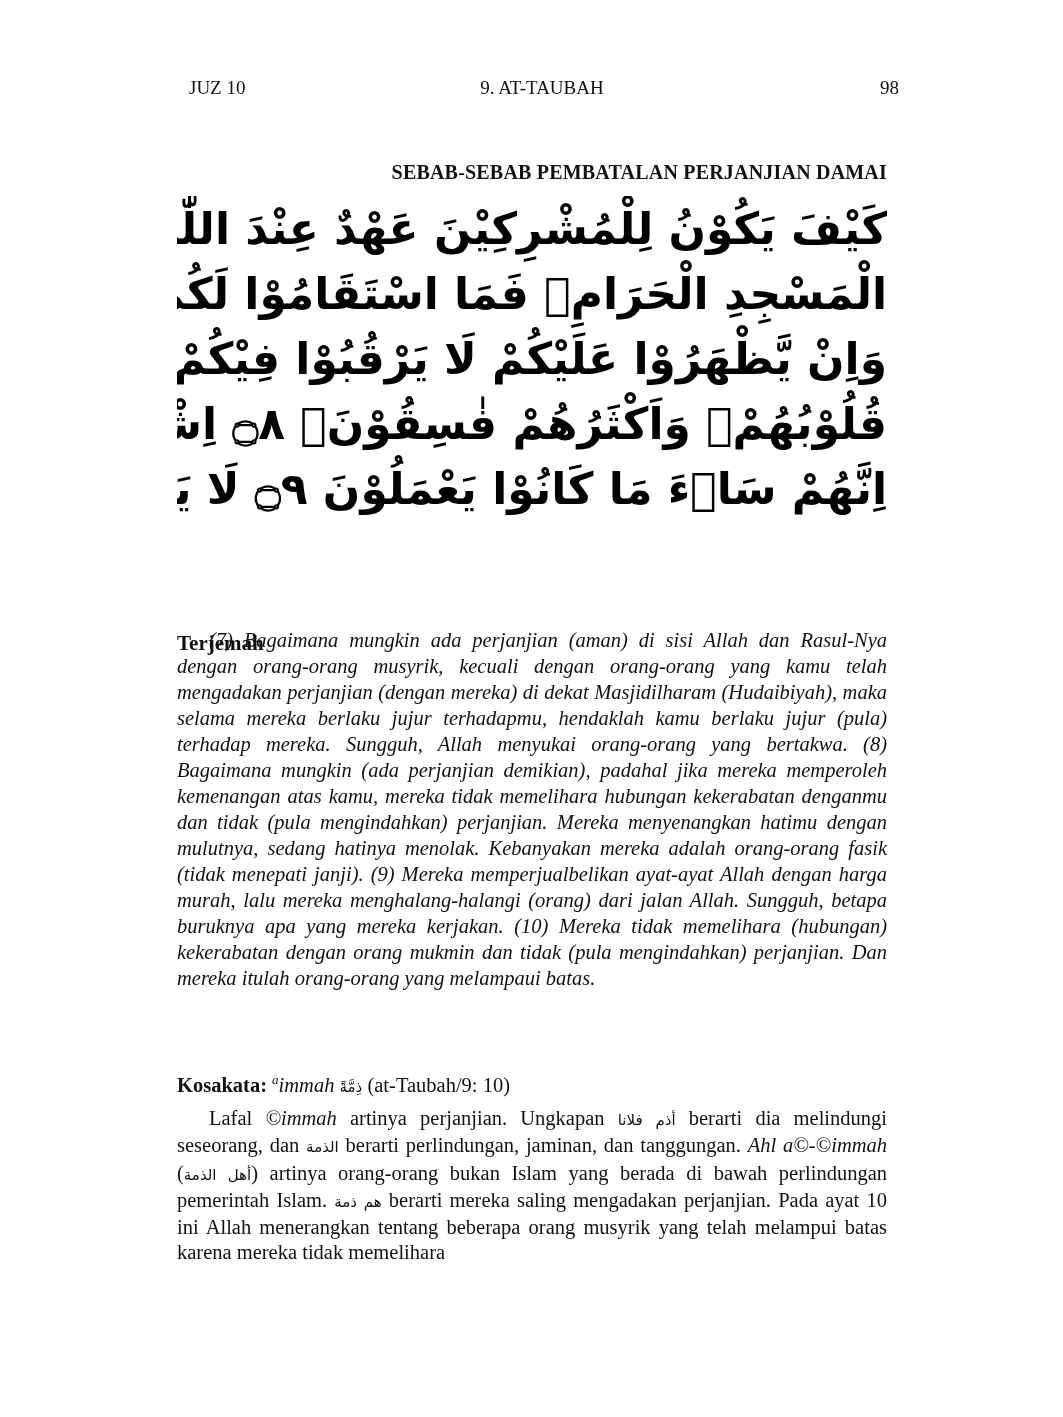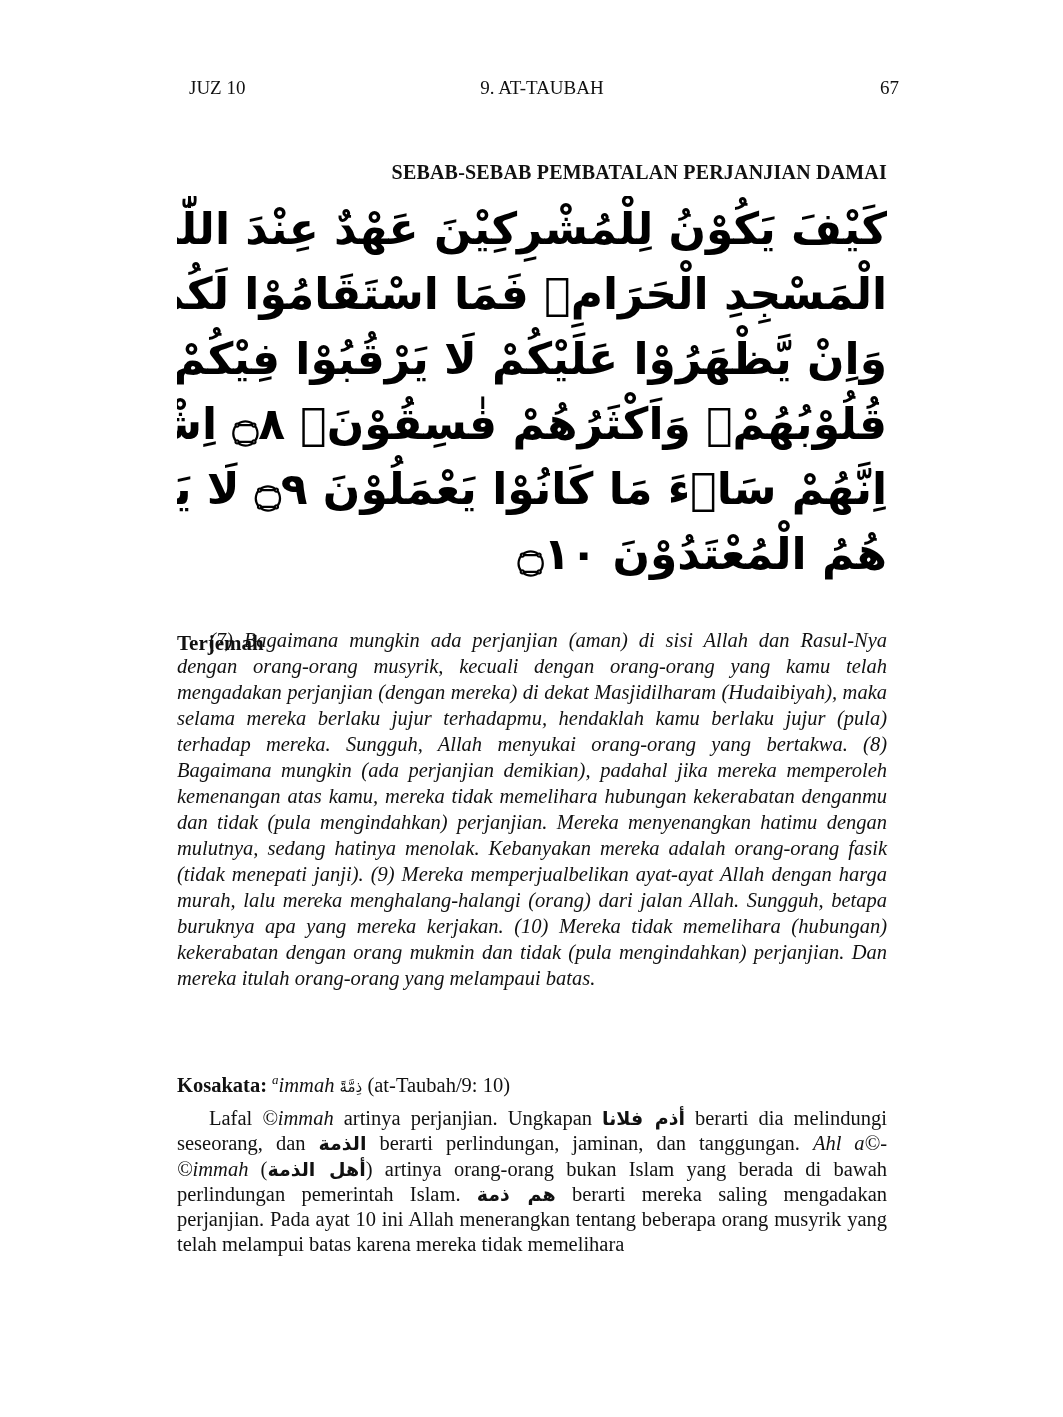--- a/index.html
+++ b/index.html
@@ -44,40 +44,39 @@
     }
     .kosakata .label { font-weight: bold; }
     .kosakata .sup { font-style: italic; font-size: 13px; vertical-align: super; }
     .kosakata .term { font-style: italic; }
     .kosakata .ar { font-family: "DejaVu Sans", sans-serif; font-size: 15px; direction: rtl; unicode-bidi: isolate; }
     .body-text {
       position: absolute; top: 1106px; left: 177px; width: 710px;
       font-size: 20.5px; line-height: 25.3px; text-align: justify; text-indent: 32px;
     }
     .body-text .it { font-style: italic; }
-    .body-text .ar { font-family: "DejaVu Sans", sans-serif; font-size: 19px; direction: rtl; unicode-bidi: isolate; font-weight: bold; }
+    .body-text .ar { font-family: "DejaVu Sans", sans-serif; font-size: 15px; direction: rtl; unicode-bidi: isolate; }
   </style>
 </head>
 <body>
 
 <div class="header">
   <span class="left">JUZ 10</span>
   <span class="center">9. AT-TAUBAH</span>
-  <span class="right">67</span>
+  <span class="right">98</span>
 </div>
 
 <div class="title">SEBAB-SEBAB PEMBATALAN PERJANJIAN DAMAI</div>
 
 <div class="arabic-block">
   <span class="arabic-line">كَيْفَ يَكُوْنُ لِلْمُشْرِكِيْنَ عَهْدٌ عِنْدَ اللّٰهِ وَعِنْدَ رَسُوْلِهٖٓ اِلَّا الَّذِيْنَ عَاهَدْتُّمْ عِنْدَ</span>
   <span class="arabic-line">الْمَسْجِدِ الْحَرَامِۚ فَمَا اسْتَقَامُوْا لَكُمْ فَاسْتَقِيْمُوْا لَهُمْۗ اِنَّ اللّٰهَ يُحِبُّ الْمُتَّقِيْنَ ۝٧ كَيْفَ</span>
   <span class="arabic-line">وَاِنْ يَّظْهَرُوْا عَلَيْكُمْ لَا يَرْقُبُوْا فِيْكُمْ اِلًّا وَّلَا ذِمَّةًۗ يُرْضُوْنَكُمْ بِاَفْوَاهِهِمْ وَتَأْبٰى</span>
   <span class="arabic-line">قُلُوْبُهُمْۚ وَاَكْثَرُهُمْ فٰسِقُوْنَۚ ۝٨ اِشْتَرَوْا بِاٰيٰتِ اللّٰهِ ثَمَنًا قَلِيْلًا فَصَدُّوْا عَنْ سَبِيْلِهٖۗ</span>
   <span class="arabic-line">اِنَّهُمْ سَاۤءَ مَا كَانُوْا يَعْمَلُوْنَ ۝٩ لَا يَرْقُبُوْنَ فِيْ مُؤْمِنٍ اِلًّا وَّلَا ذِمَّةًۗ وَاُولٰۤىِٕكَ</span>
-  <span class="arabic-line last">هُمُ الْمُعْتَدُوْنَ ۝١٠</span>
 </div>
 
 <div class="section-heading">Terjemah</div>
 
 <p class="translation" style="margin:0">(7) Bagaimana mungkin ada perjanjian (aman) di sisi Allah dan Rasul-Nya dengan orang-orang musyrik, kecuali dengan orang-orang yang kamu telah mengadakan perjanjian (dengan mereka) di dekat Masjidilharam (Hudaibiyah), maka selama mereka berlaku jujur terhadapmu, hendaklah kamu berlaku jujur (pula) terhadap mereka. Sungguh, Allah menyukai orang-orang yang bertakwa. (8) Bagaimana mungkin (ada perjanjian demikian), padahal jika mereka memperoleh kemenangan atas kamu, mereka tidak memelihara hubungan kekerabatan denganmu dan tidak (pula mengindahkan) perjanjian. Mereka menyenangkan hatimu dengan mulutnya, sedang hatinya menolak. Kebanyakan mereka adalah orang-orang fasik (tidak menepati janji). (9) Mereka memperjualbelikan ayat-ayat Allah dengan harga murah, lalu mereka menghalang-halangi (orang) dari jalan Allah. Sungguh, betapa buruknya apa yang mereka kerjakan. (10) Mereka tidak memelihara (hubungan) kekerabatan dengan orang mukmin dan tidak (pula mengindahkan) perjanjian. Dan mereka itulah orang-orang yang melampaui batas.</p>
 
 <div class="kosakata">
   <span class="label">Kosakata:</span>
   <span class="sup">a</span><span class="term">immah</span>
   <span class="ar">ذِمَّةً</span>

